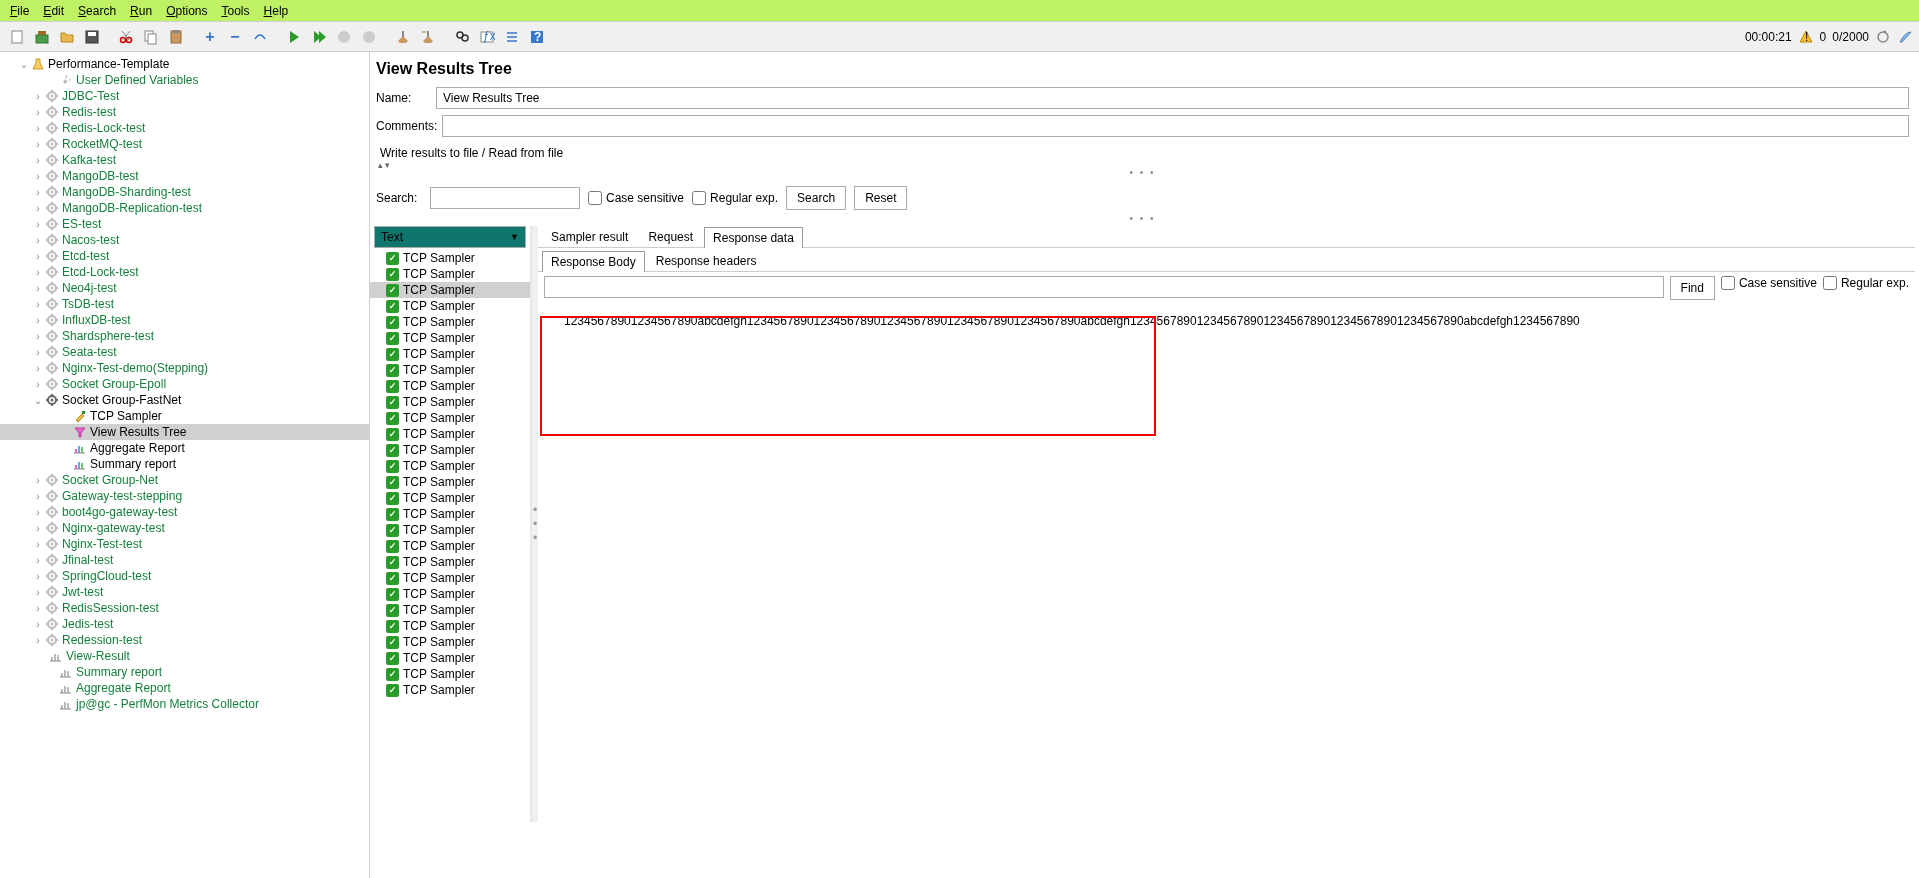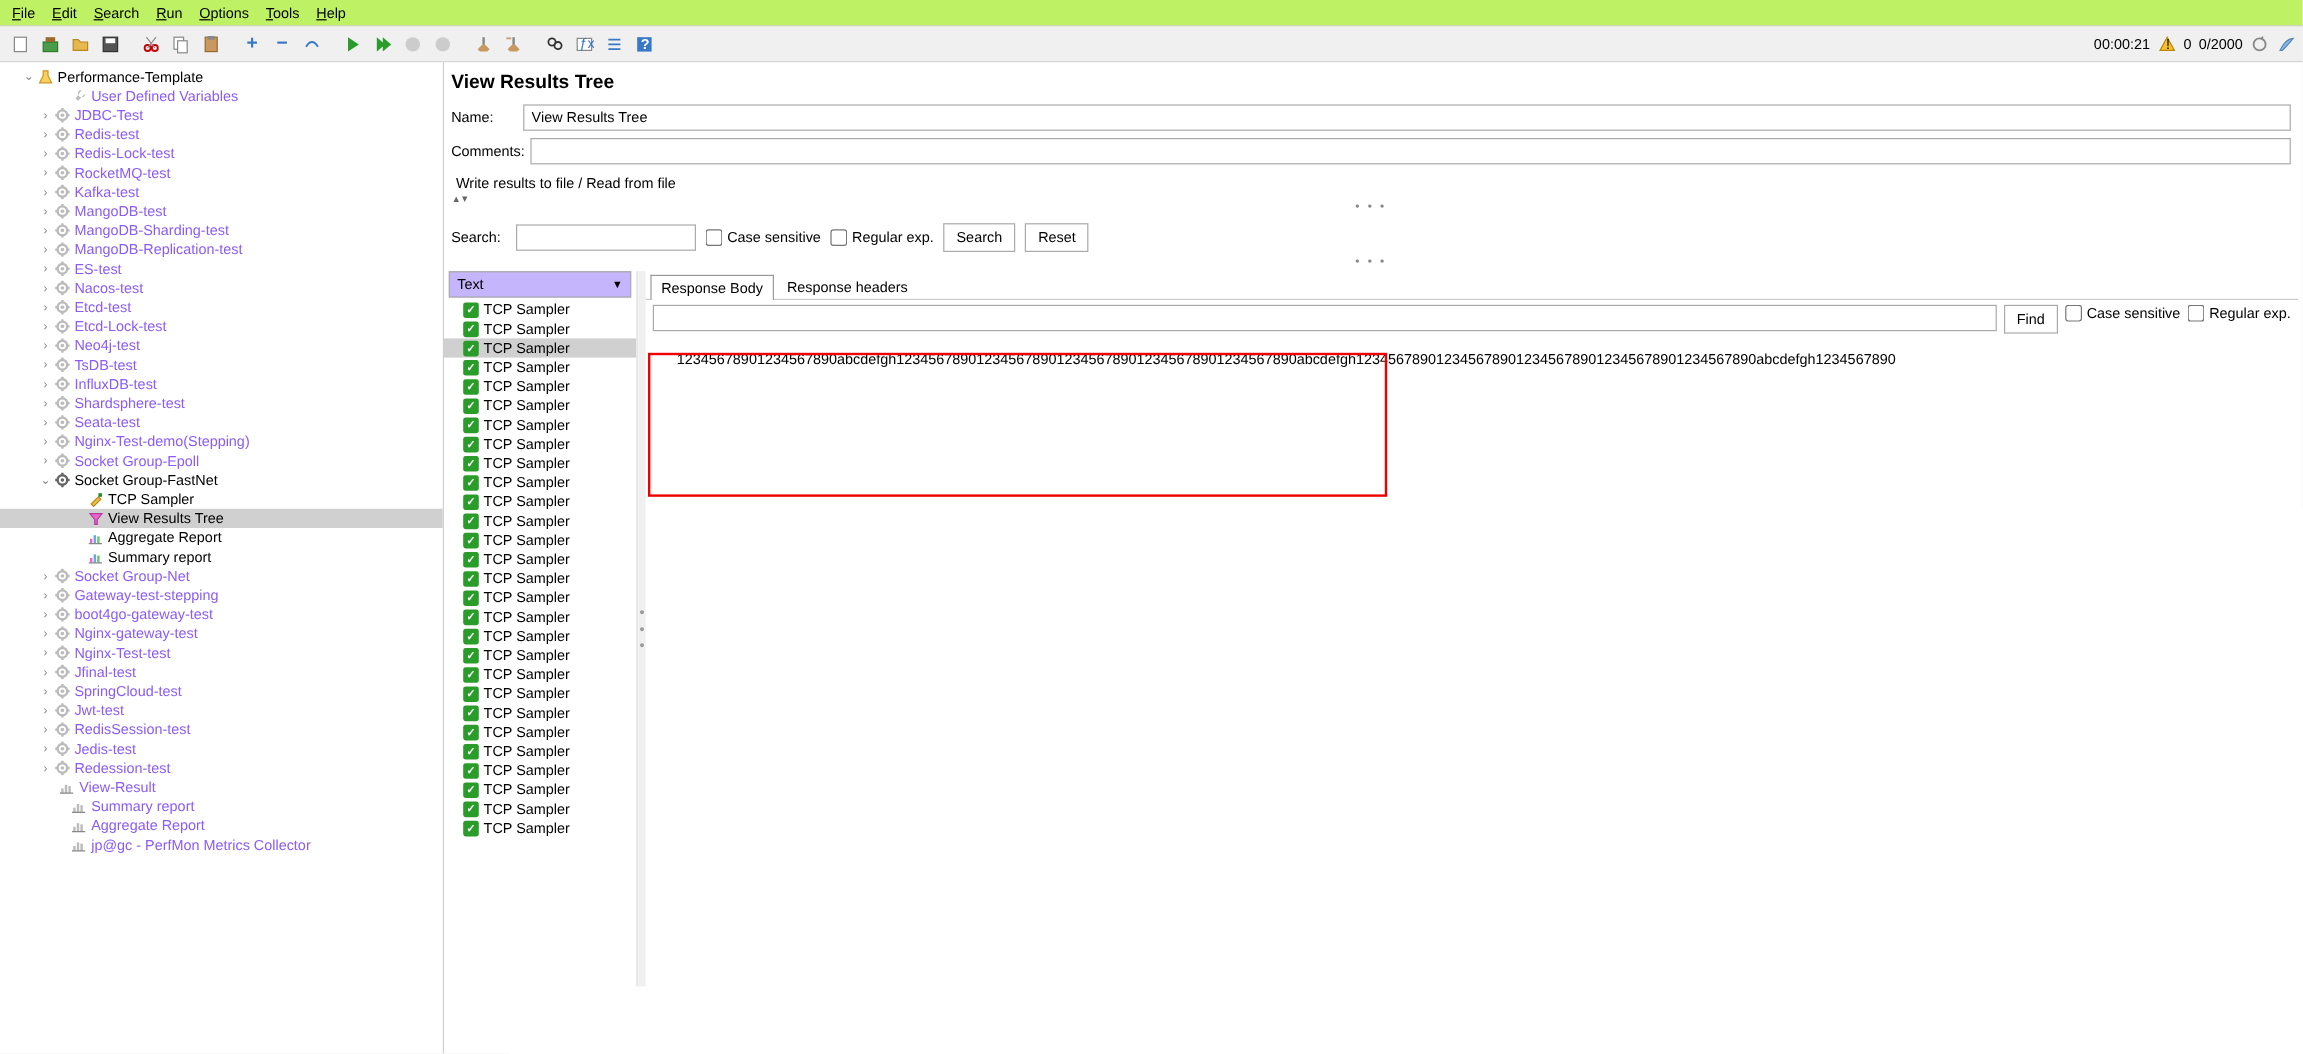--- a/index.html
+++ b/index.html
@@ -20,21 +20,21 @@
   .tree-panel { width: 370px; background: #fff; border-right: 1px solid #d0d0d0; overflow: auto; padding-top: 4px; }
   .content-panel { flex: 1; background: #fff; overflow: auto; padding-right: 4px; }
 
   
   .tree { font-size: 12px; }
   .tree-row { display: flex; align-items: center; height: 16px; white-space: nowrap; cursor: default; padding-left: 4px; }
   .tree-row.selected { background: #d0d0d0; }
   .tree-toggle { width: 12px; display: inline-flex; justify-content: center; color: #888; font-size: 10px; }
   .tree-icon { width: 16px; height: 14px; display: inline-flex; align-items: center; justify-content: center; margin-right: 2px; }
   .tree-label { color: #000; }
-  .tree-label.dim { color: #8b5cf6; }
+  .tree-label.dim { color: #15803d; }
 
   
   .panel-title { font-size: 16px; font-weight: bold; padding: 8px 6px 6px 6px; color: #000; }
   .form-row { display: flex; align-items: center; padding: 3px 6px; gap: 6px; }
   .form-label { width: 54px; font-size: 12px; }
   .form-input { flex: 1; border: 1px solid #aaa; height: 22px; padding: 2px 6px; font-size: 12px; background: #fff; }
   .section-label { font-size: 12px; padding: 6px 10px 0 10px; }
 
   .file-row { display: flex; align-items: center; padding: 4px 6px; gap: 8px; }
   .file-row .form-input { flex: 1; }
@@ -44,21 +44,21 @@
 
   .collapse-dots { text-align: center; color: #888; font-size: 10px; height: 10px; line-height: 6px; letter-spacing: 2px; }
   .collapse-handles { font-size: 9px; color: #666; padding: 0 8px; }
 
   .search-row { display: flex; align-items: center; padding: 6px 6px; gap: 8px; }
   .search-row .form-input { width: 150px; flex: none; }
 
   
   .results-split { display: flex; height: calc(100% - 230px); }
   .results-left { width: 162px; border-right: 2px solid #e8e8e8; display: flex; flex-direction: column; }
-  .select-box { margin: 0 4px 2px 4px; border: 1px solid #aaa; height: 22px; padding: 2px 6px; background: #c4b5fd; display: flex; justify-content: space-between; align-items: center; }
+  .select-box { margin: 0 4px 2px 4px; border: 1px solid #aaa; height: 22px; padding: 2px 6px; background: #0f766e; display: flex; justify-content: space-between; align-items: center; }
   .result-list { flex: 1; overflow: auto; }
   .result-item { display: flex; align-items: center; height: 16px; padding-left: 16px; gap: 4px; font-size: 12px; cursor: default; }
   .result-item.selected { background: #d0d0d0; }
   .pass-icon { width: 13px; height: 13px; background: #2a9c2a; border-radius: 2px; display: inline-flex; align-items: center; justify-content: center; }
   .pass-icon::after { content: "✓"; color: #fff; font-size: 9px; font-weight: bold; }
 
   .results-right { flex: 1; display: flex; flex-direction: column; position: relative; }
   .tabs { display: flex; border-bottom: 1px solid #ccc; padding-left: 4px; gap: 2px; }
   .tab { padding: 3px 8px; font-size: 12px; border: 1px solid transparent; border-bottom: none; cursor: default; }
   .tab.active { border-color: #999; background: #fff; position: relative; top: 1px; }
@@ -992,20 +992,25 @@
           </div>
       </div>
 
       <div class="grab-handle">
           <span>•</span>
           <span>•</span>
           <span>•</span>
         </div>
 
       <div class="results-right">
+        <div class="tabs" id="main-tabs">
+            <div class="tab">Sampler result</div>
+            <div class="tab">Request</div>
+            <div class="tab active">Response data</div>
+          </div>
         <div class="sub-tabs" id="sub-tabs">
             <div class="tab active">Response Body</div>
             <div class="tab">Response headers</div>
           </div>
 
         <div style="position:relative">
           <div class="find-row">
             <input class="form-input" value="" style="">
             <button class="btn">Find</button>
             <label class="chk">

